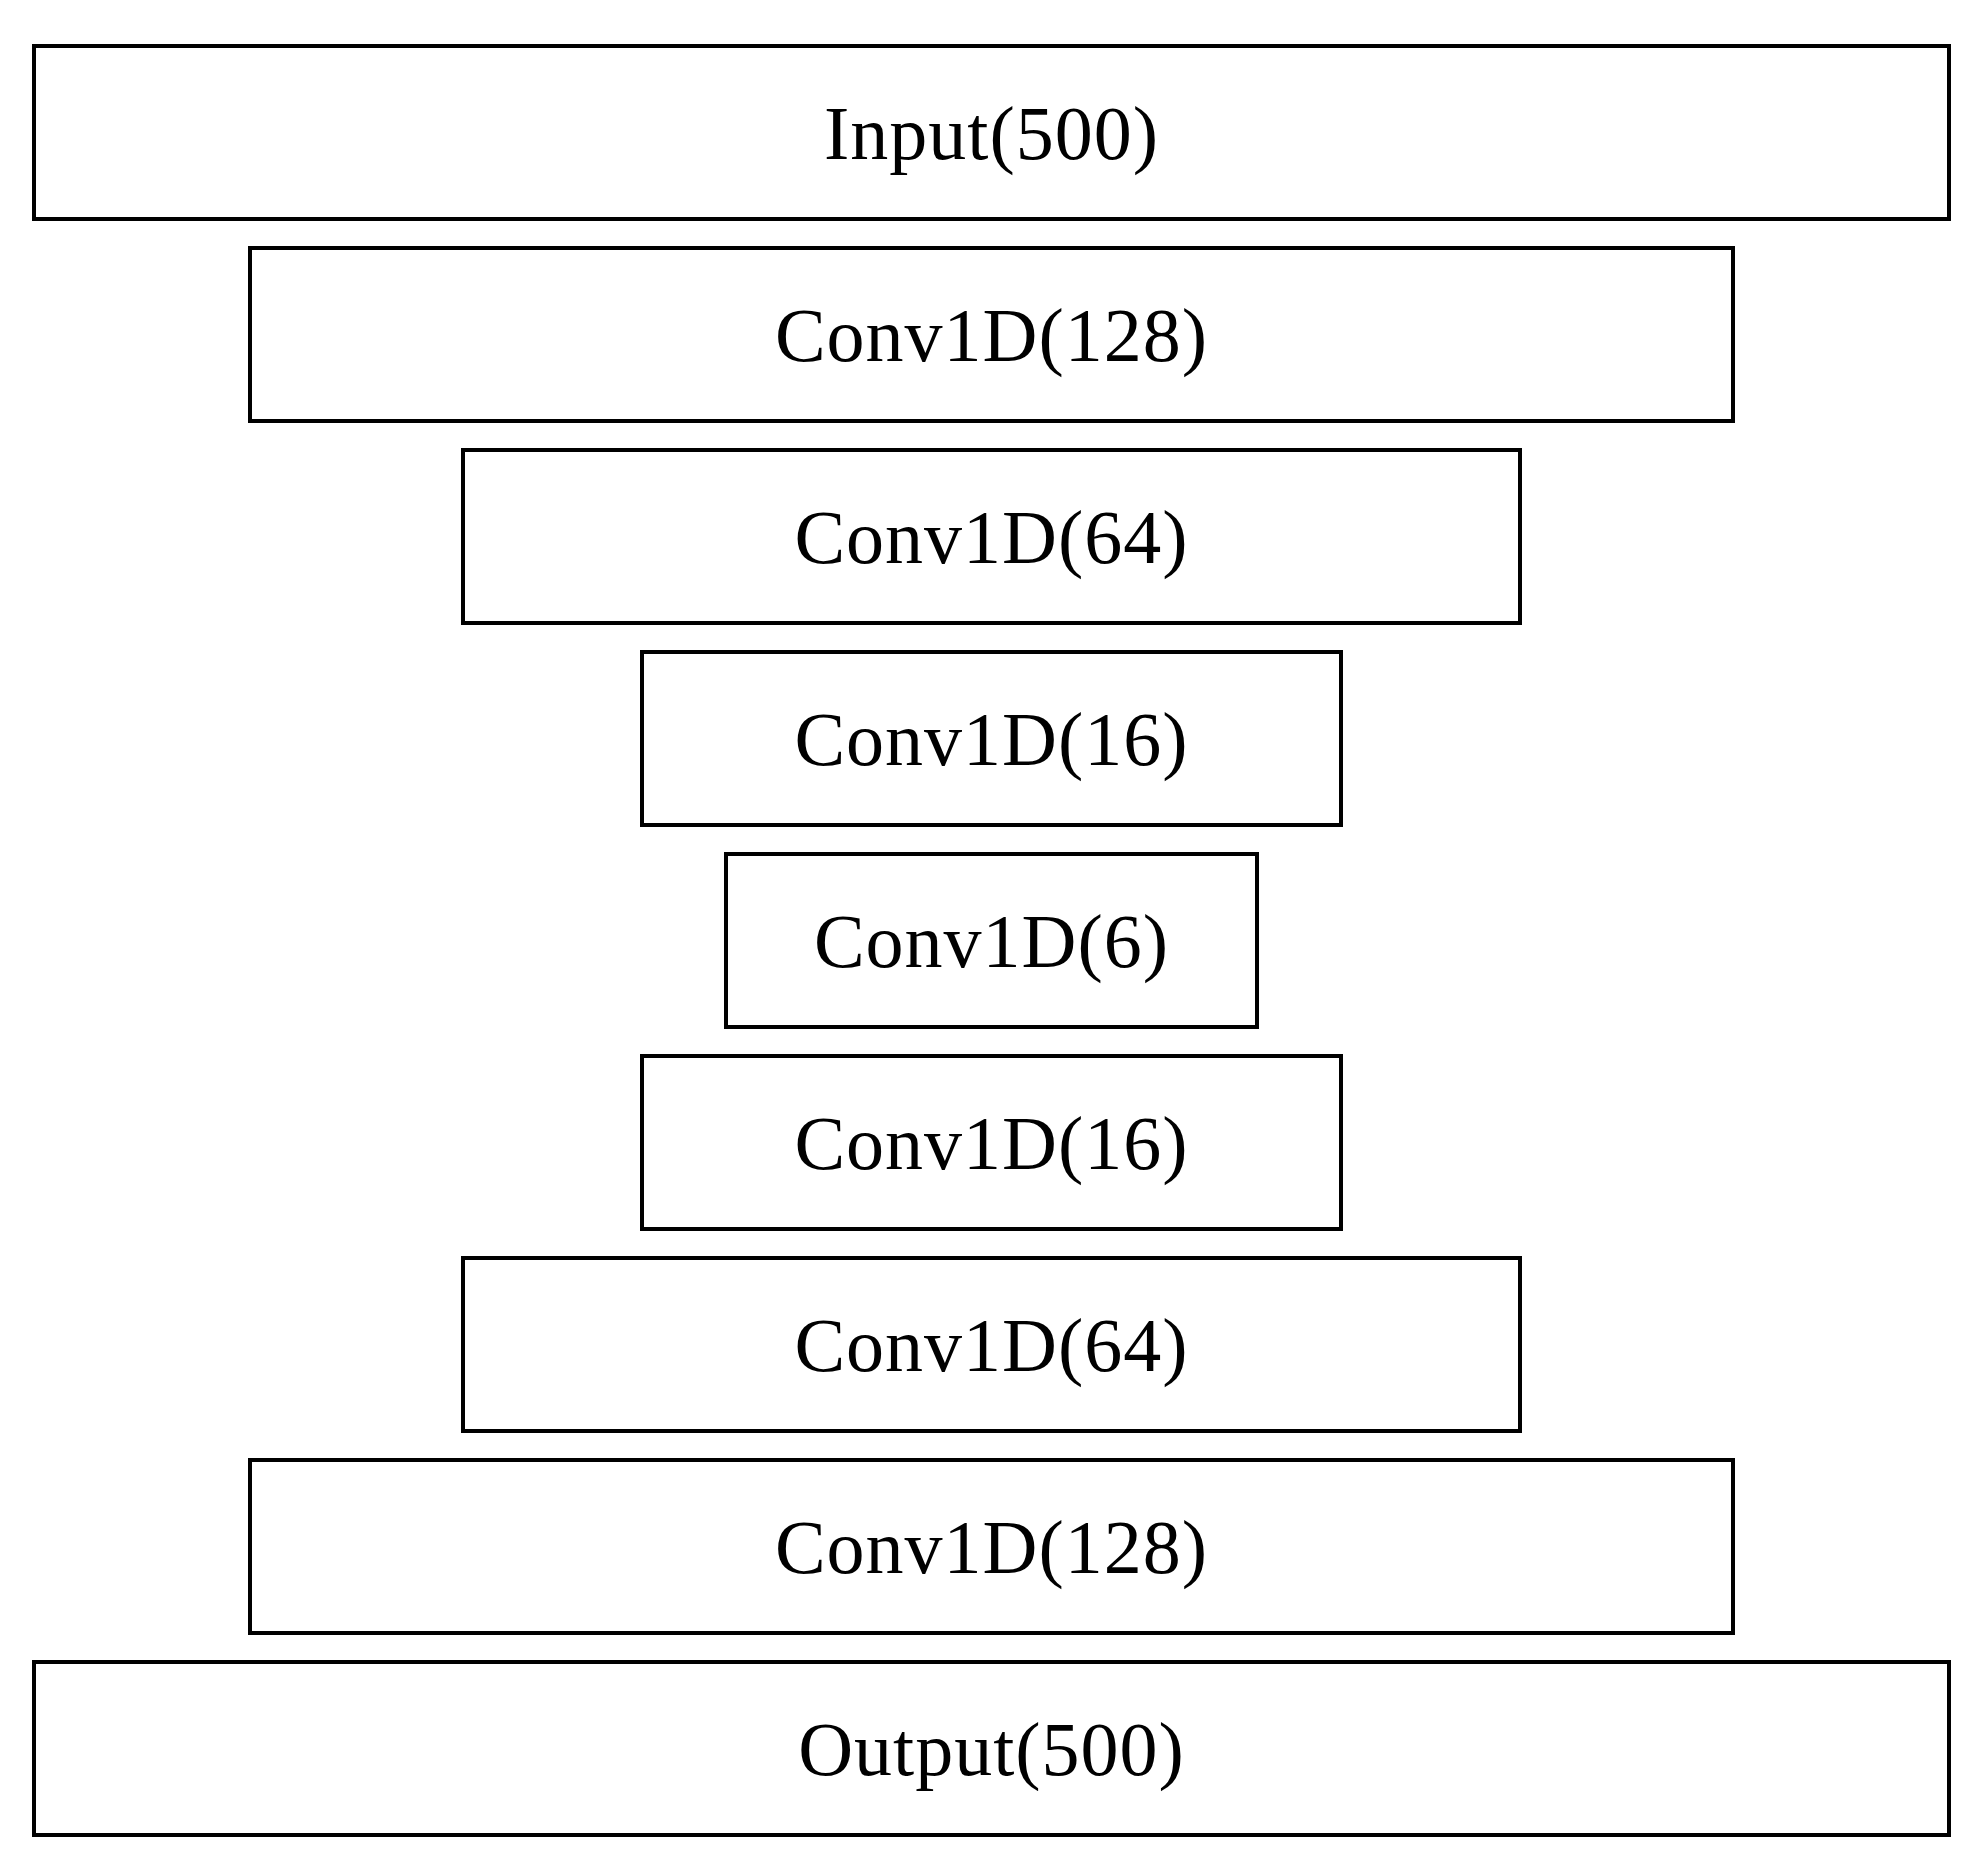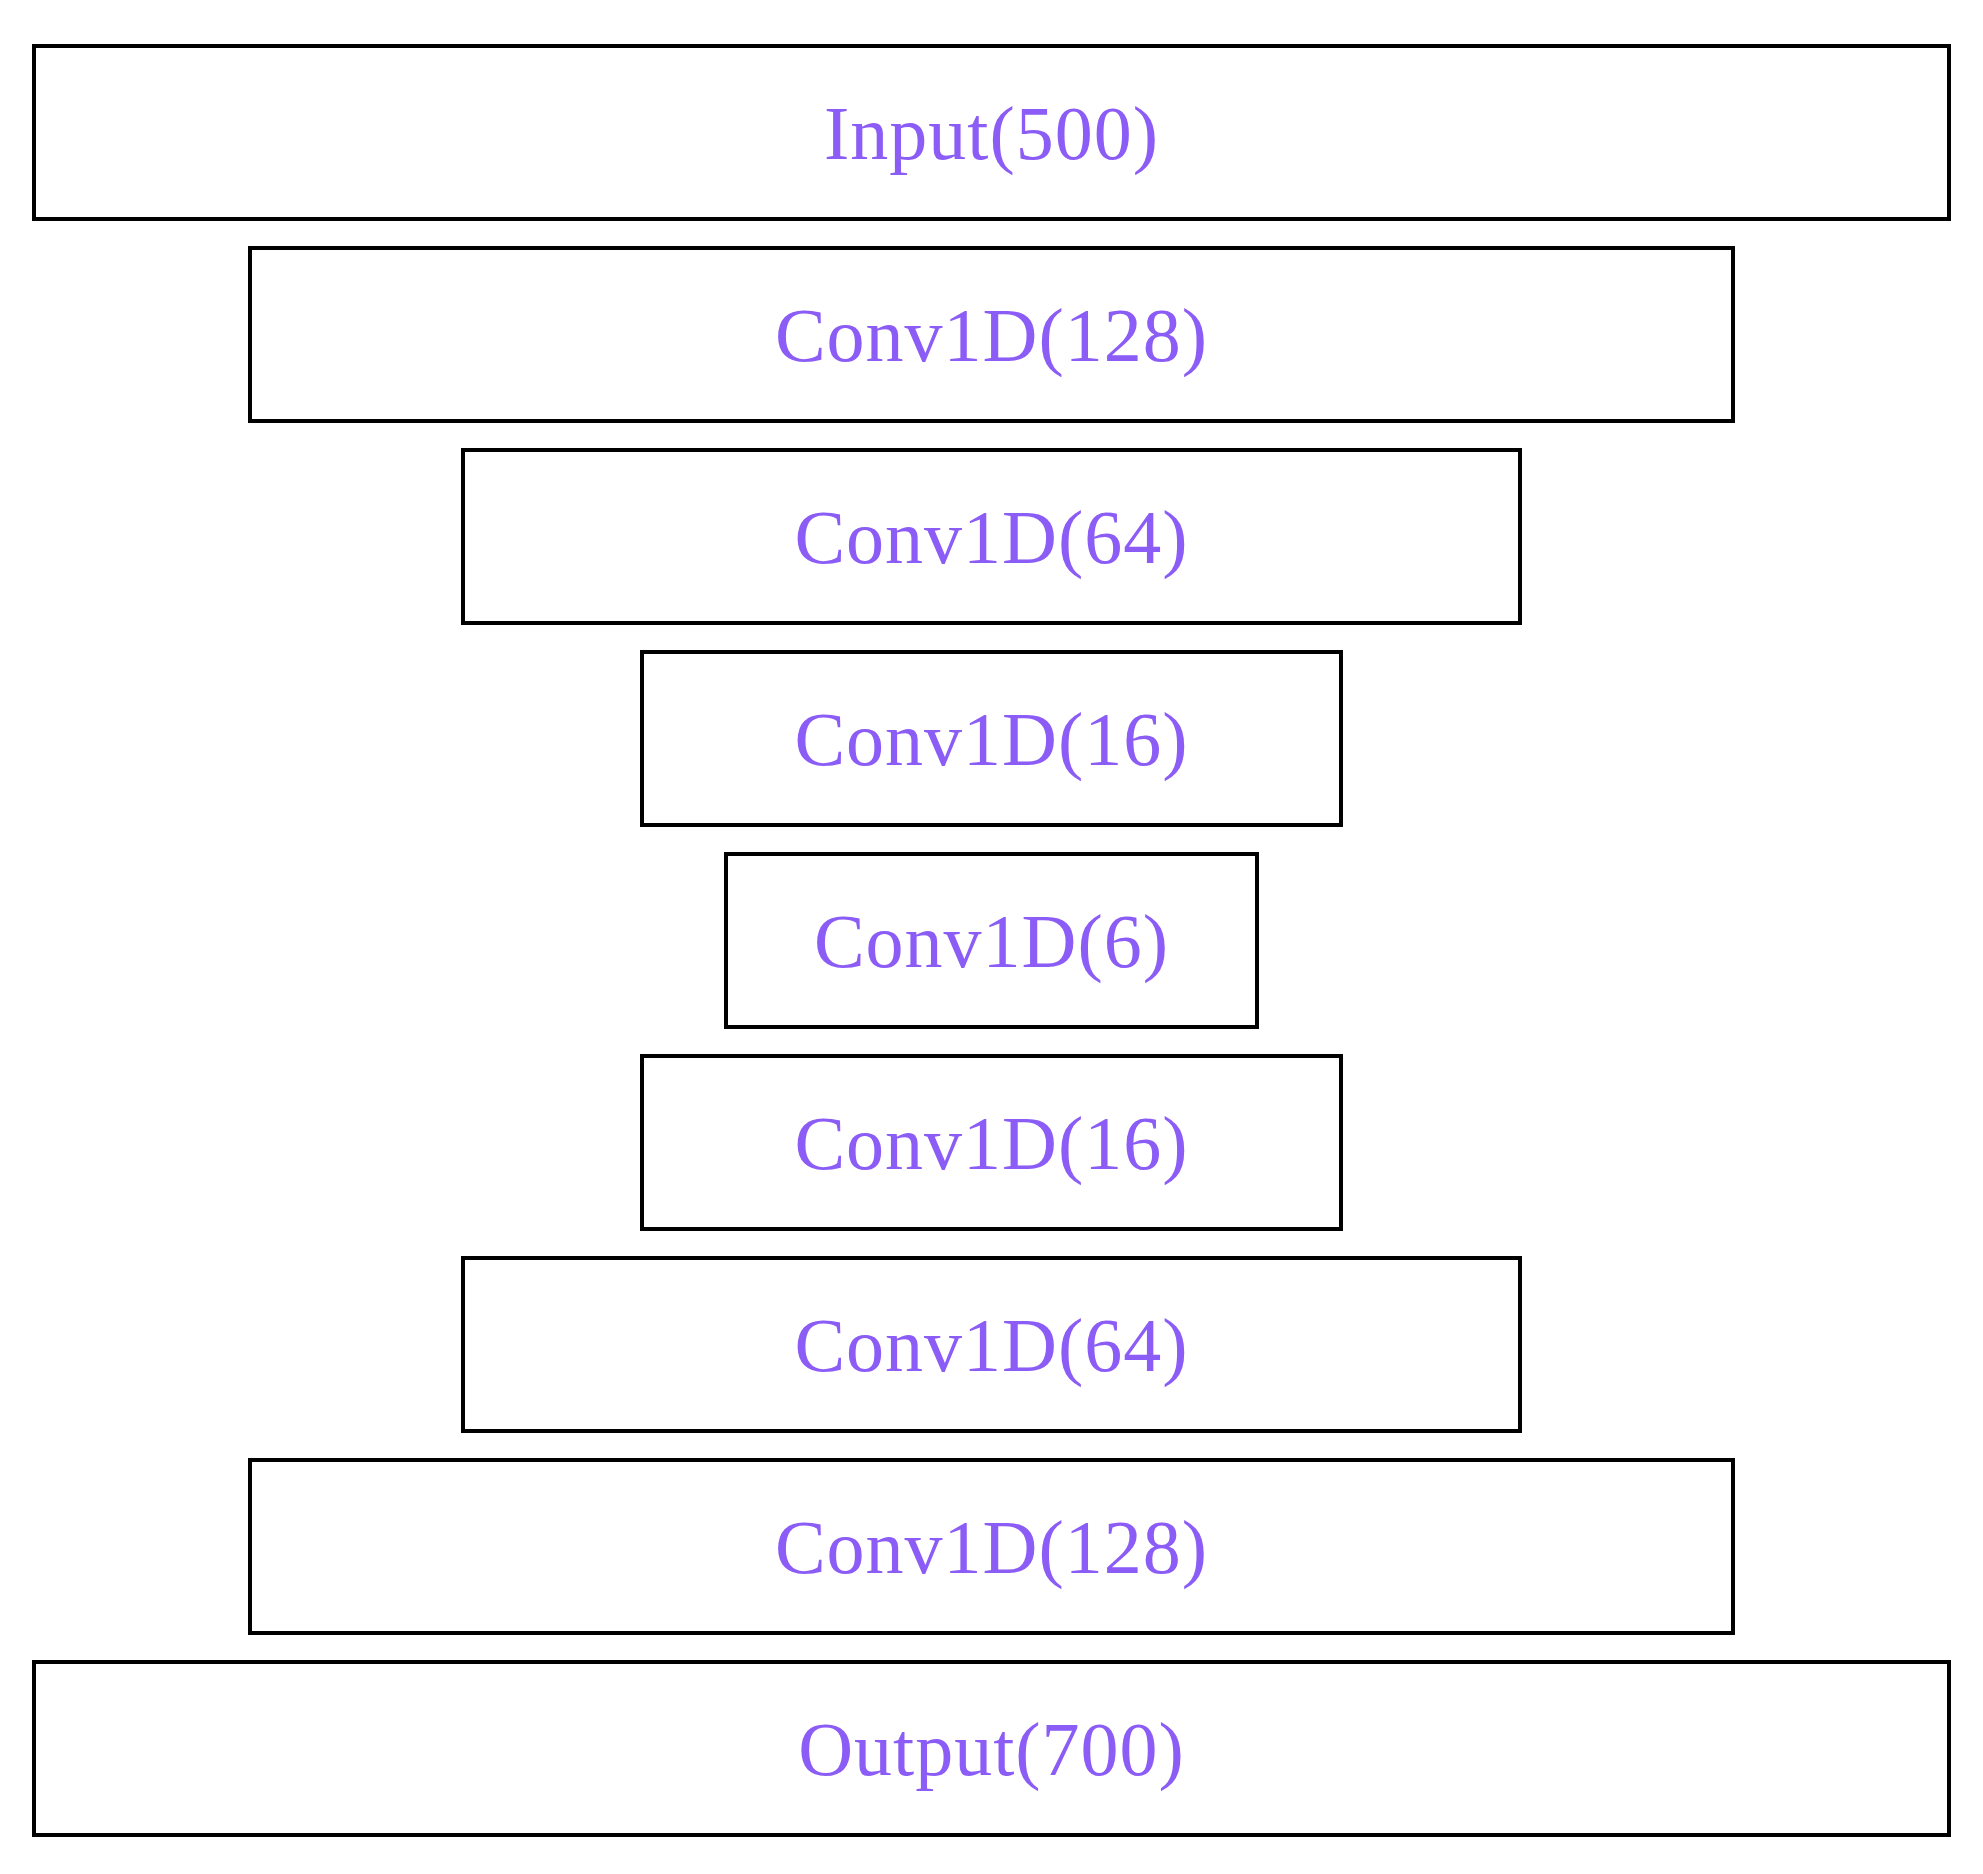--- a/index.html
+++ b/index.html
@@ -26,21 +26,21 @@
     border: 4px solid #000000;
     background: #ffffff;
     box-sizing: border-box;
     display: flex;
     align-items: center;
     justify-content: center;
   }
   .layer-label {
     font-size: 76px;
     line-height: 1;
-    color: #8b5cf6;
+    color: #000000;
     white-space: nowrap;
     letter-spacing: 1px;
   }
 </style>
 </head>
 <body>
 
 <div class="diagram-canvas">
 
   <div class="layer-box" style="width: 96.8%;">
@@ -69,17 +69,17 @@
 
   <div class="layer-box" style="width: 53.5%;">
     <span class="layer-label">Conv1D(64)</span>
   </div>
 
   <div class="layer-box" style="width: 75%;">
     <span class="layer-label">Conv1D(128)</span>
   </div>
 
   <div class="layer-box" style="width: 96.8%;">
-    <span class="layer-label">Output(700)</span>
+    <span class="layer-label">Output(500)</span>
   </div>
 
 </div>
 
 
 </body></html>

